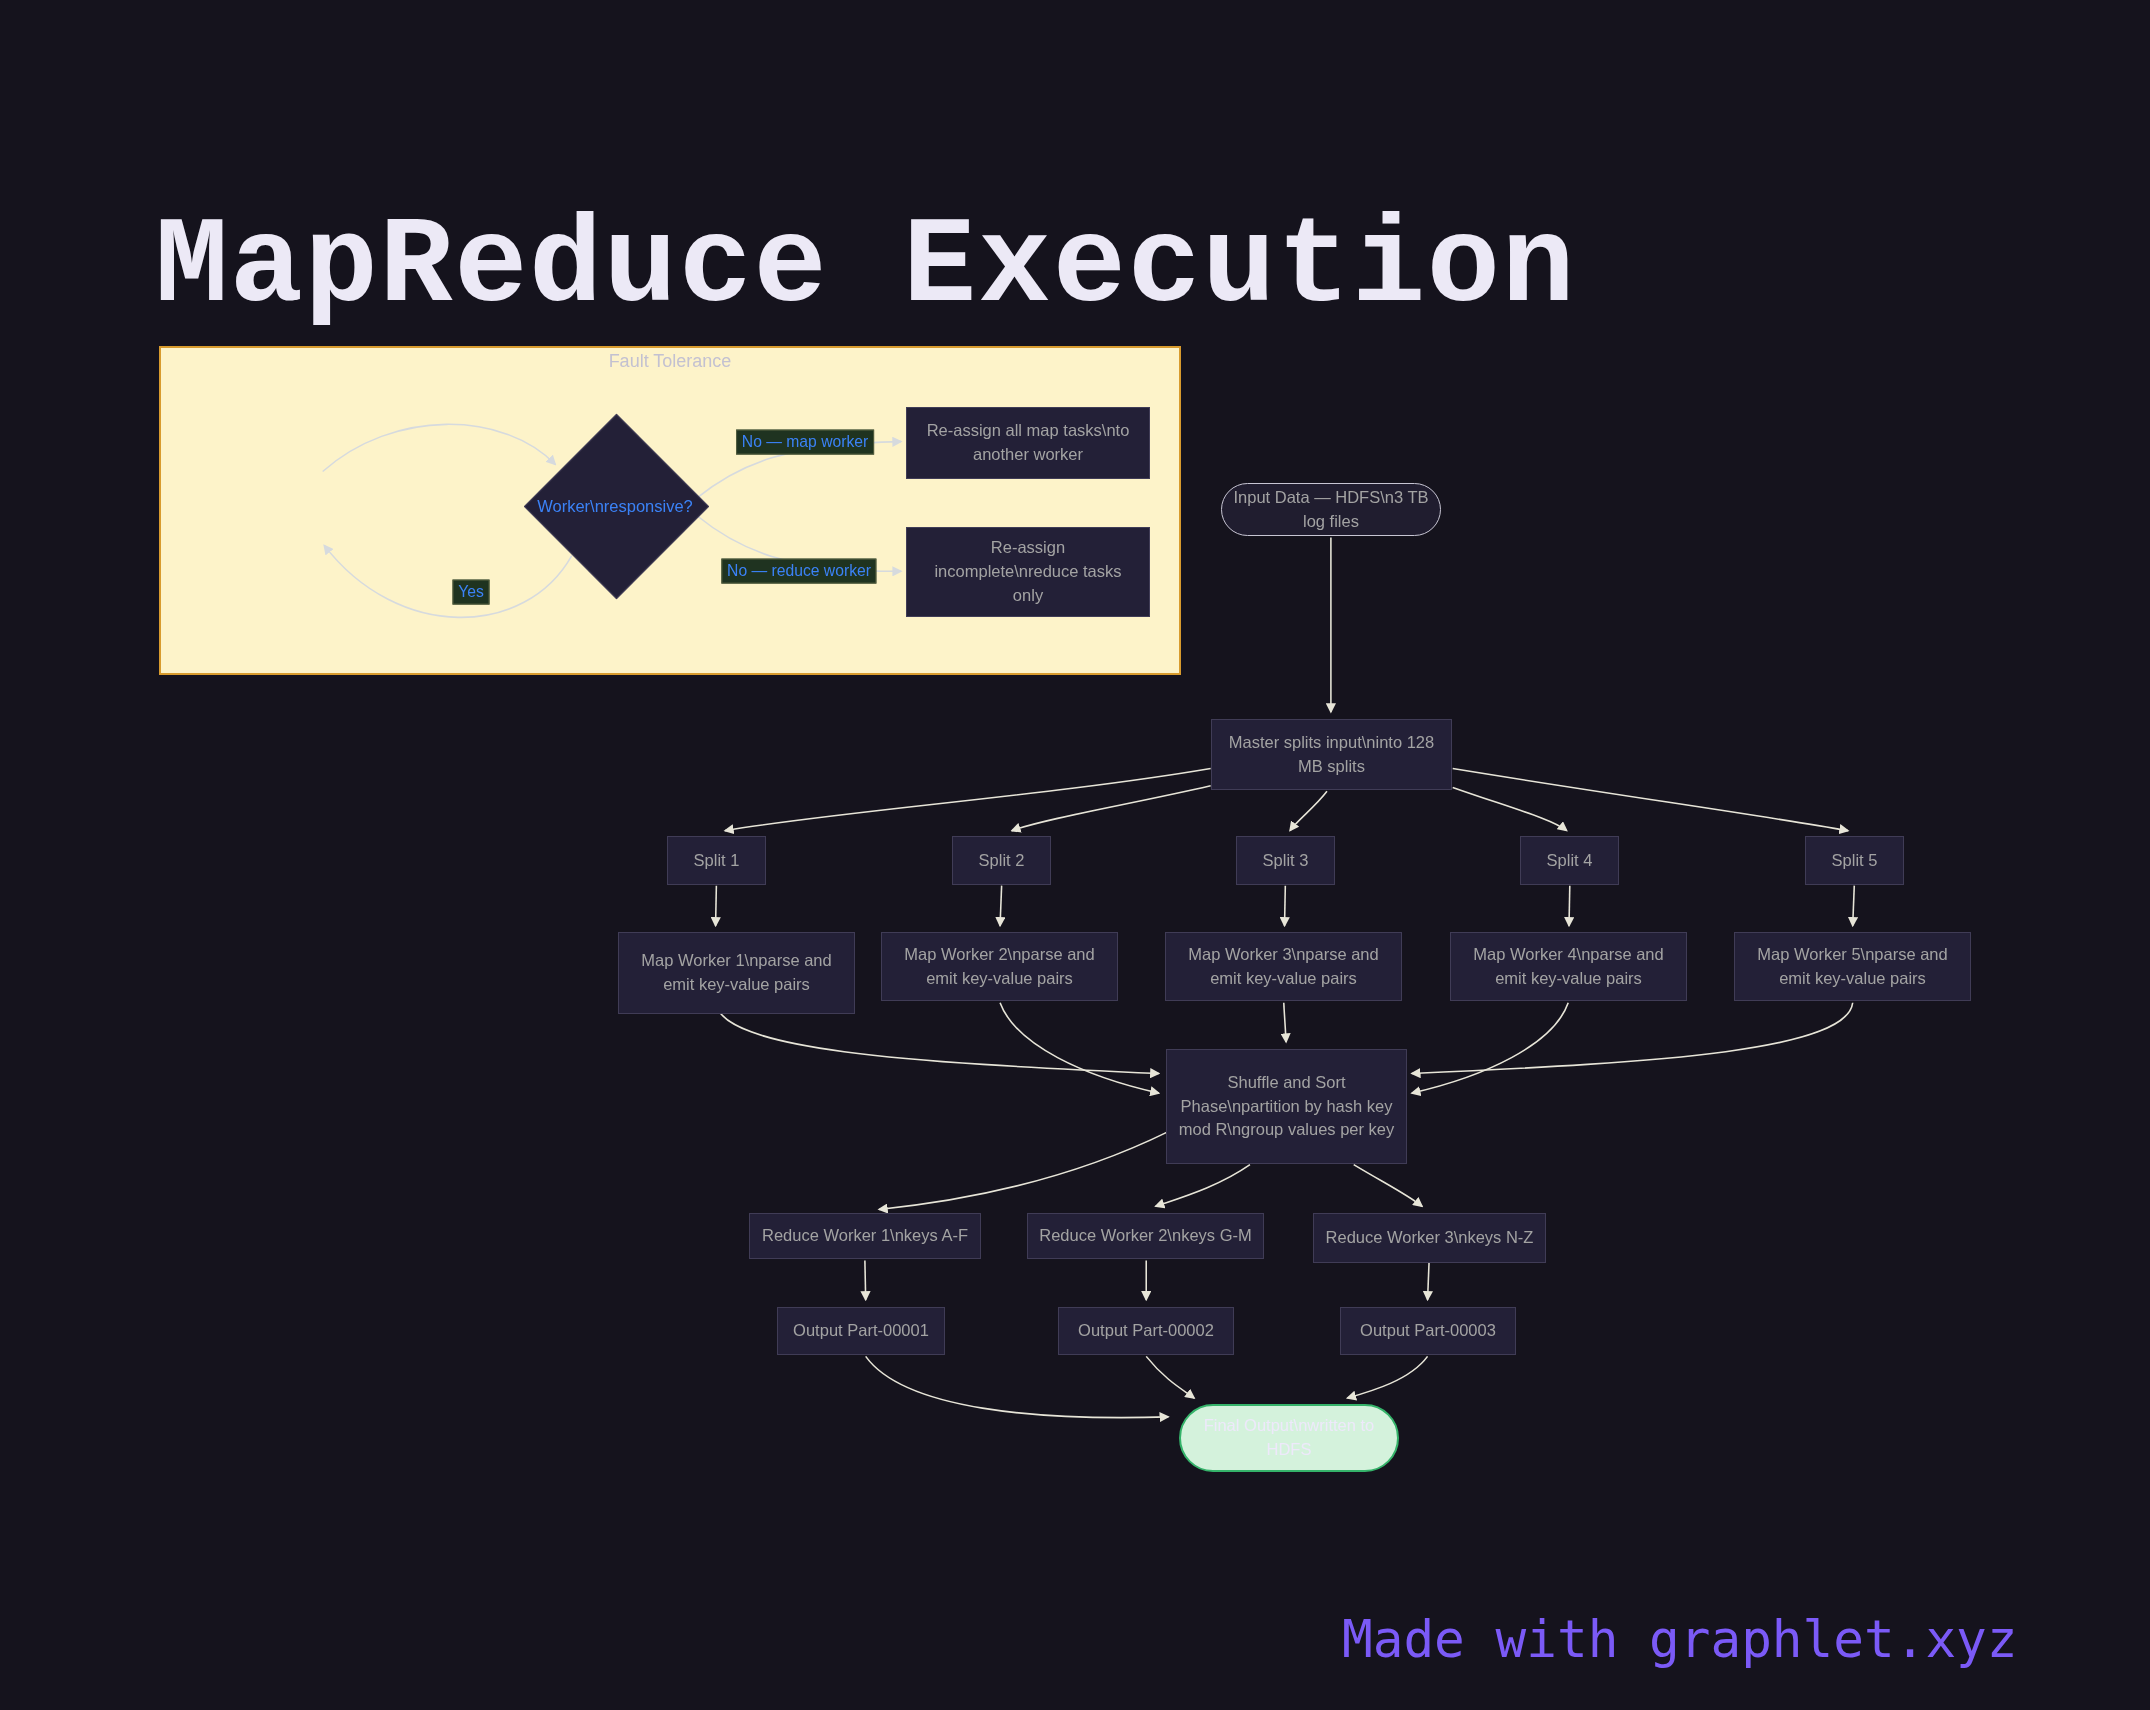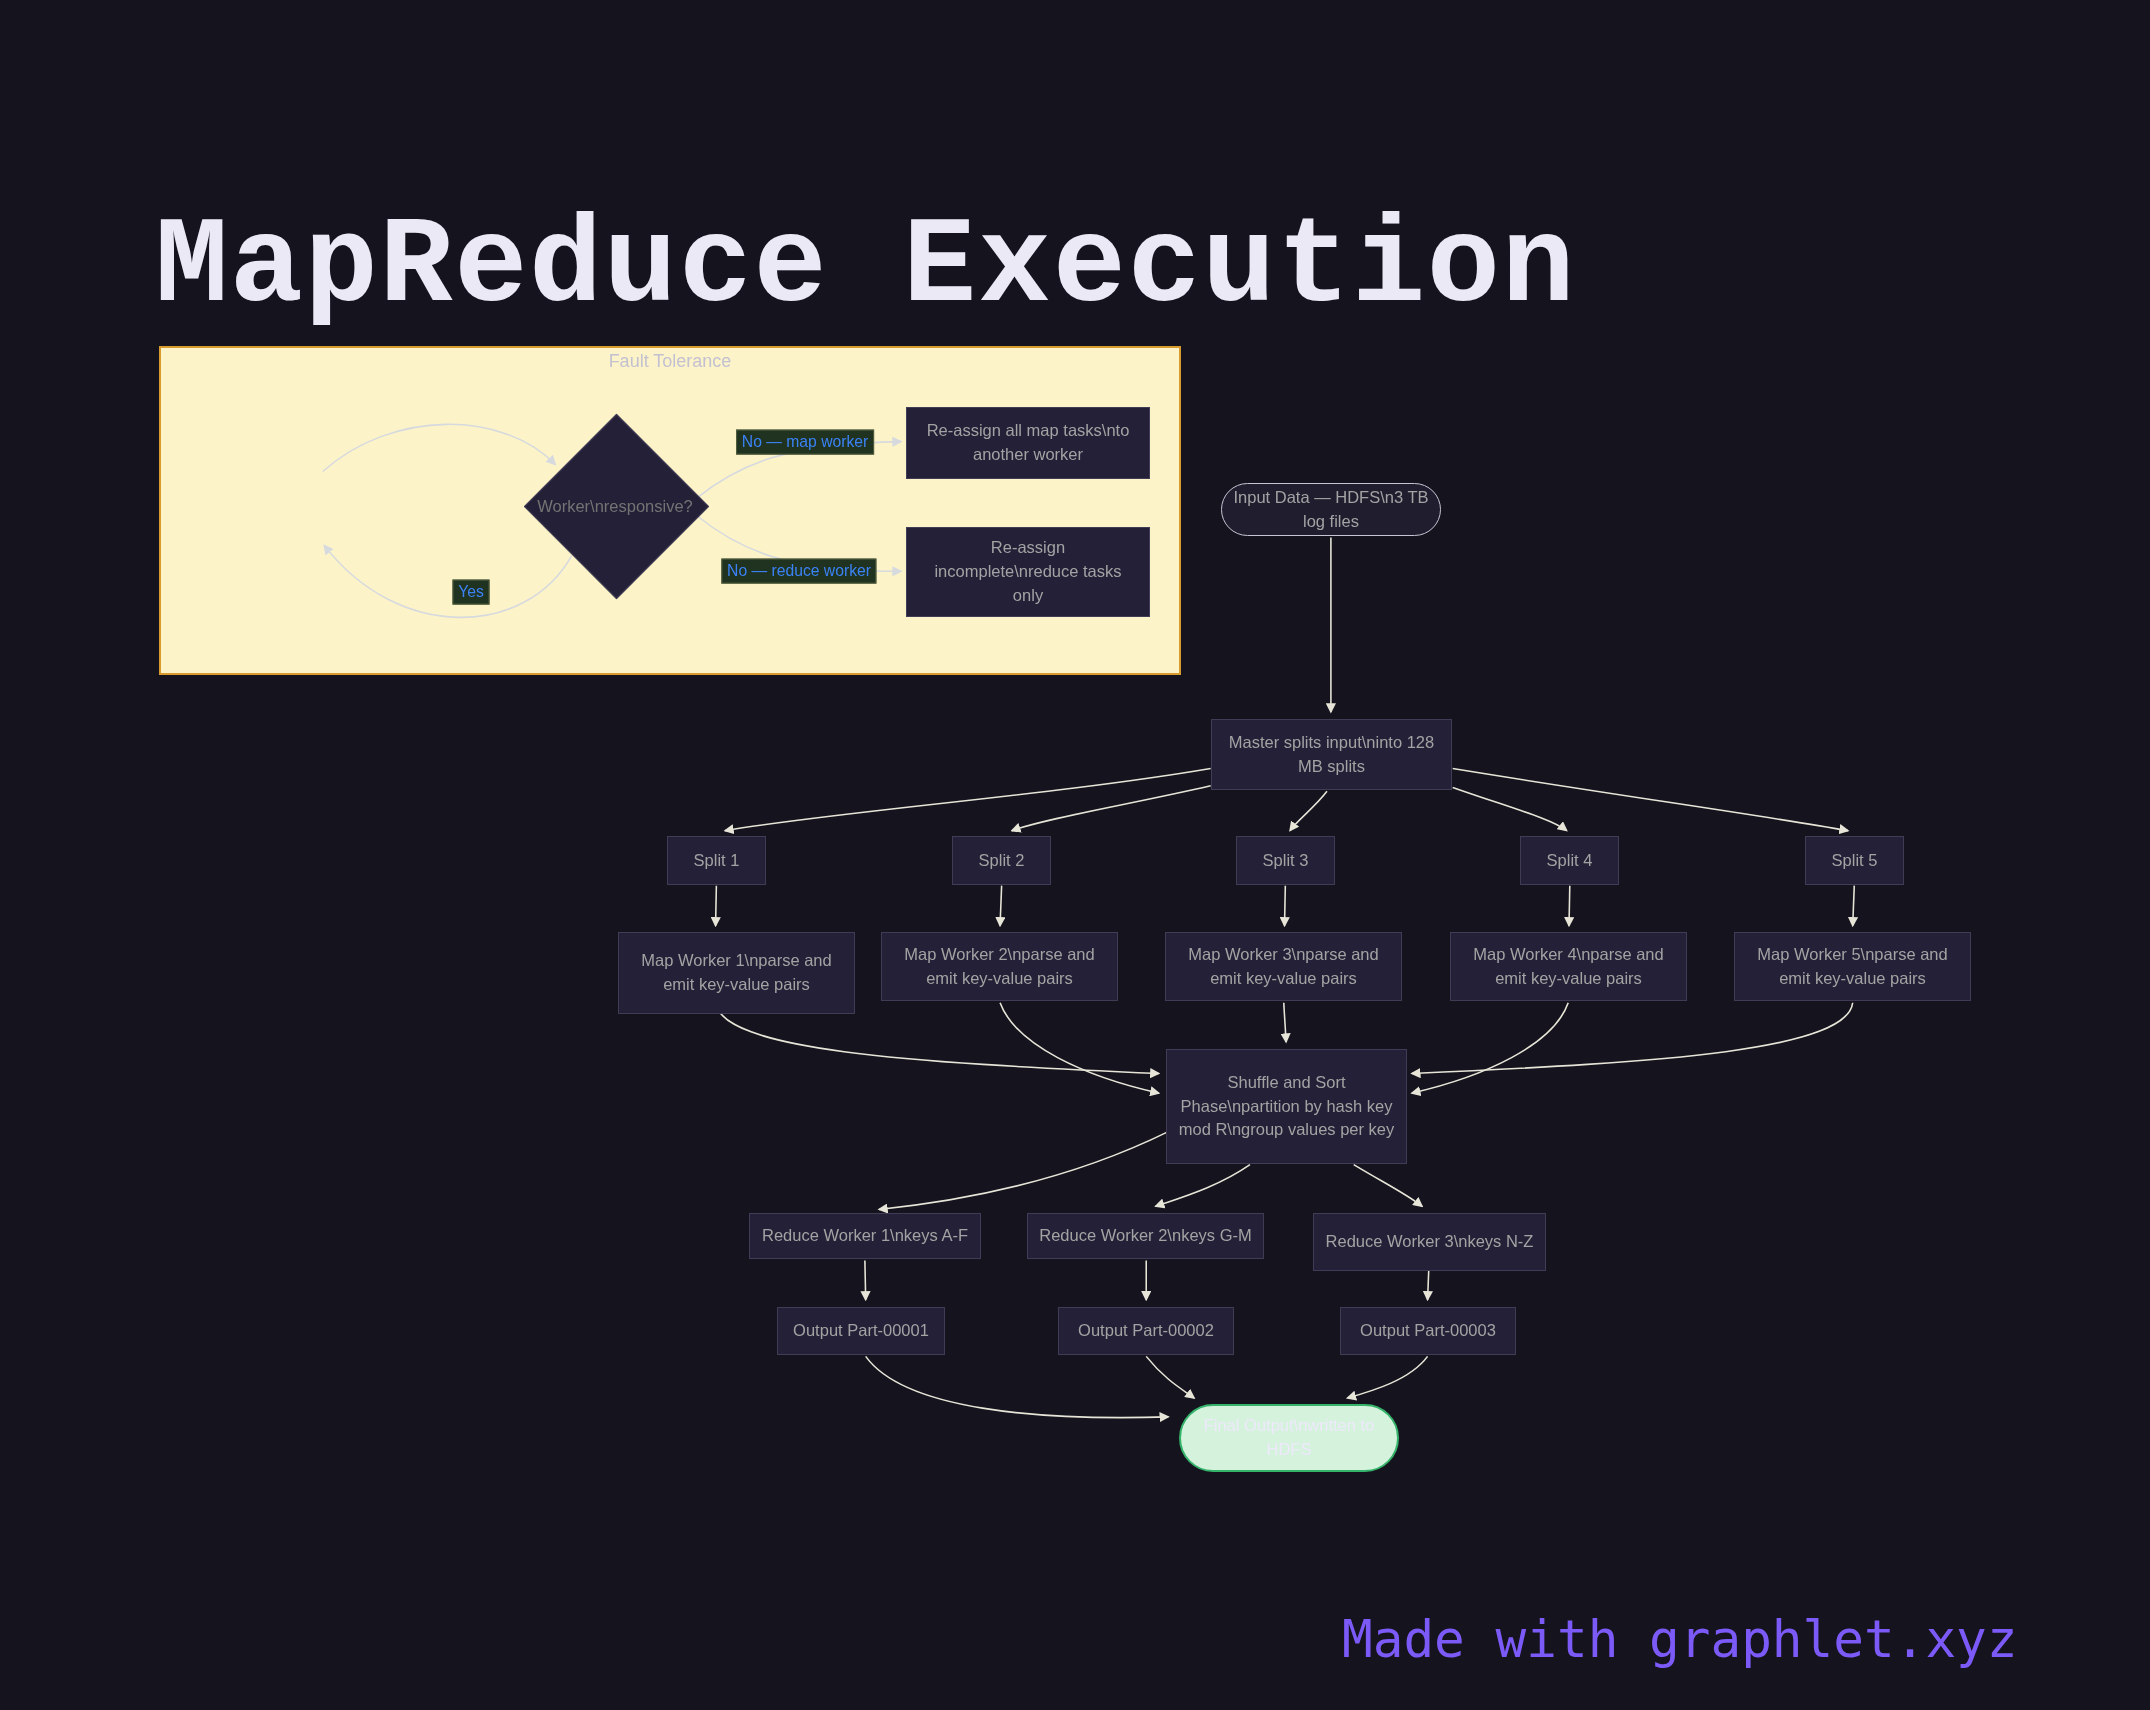--- a/index.html
+++ b/index.html
@@ -35,21 +35,21 @@
     background:#d4f2dc;border:2.4px solid #35b36a;border-radius:36px;
     color:#eee9fb;
   }
   .diamond-wrap{position:absolute;left:523px;top:417px;width:184px;height:178px;}
   .diamond-shape{
     position:absolute;left:27.5px;top:24.4px;width:129px;height:129px;
     background:#232037;border:0.8px solid #403c56;transform:rotate(45deg);
   }
   .diamond-label{
     position:absolute;inset:0;display:flex;align-items:center;justify-content:center;
-    color:#737373;font-size:16.5px;text-align:center;
+    color:#3b82f6;font-size:16.5px;text-align:center;
   }
   .edge-label{
     position:absolute;transform:translate(-50%,-50%);
     background:#1f3320;border:0.8px solid #56603f;color:#3b82f6;
     font-size:15.7px;line-height:1.15;padding:2.4px 4.7px;white-space:nowrap;
   }
   .watermark{
     position:absolute;left:1310px;top:1610px;
     font-family:"DejaVu Sans Mono",monospace;font-size:51px;
     color:#7b5af7;white-space:nowrap;text-decoration:none;margin-left:32px;
@@ -137,21 +137,21 @@
   <div class="node" style="left:618px;top:932px;width:237px;height:82px">Map Worker 1\nparse and emit key-value pairs</div>
   <div class="node" style="left:881px;top:932px;width:237px;height:69px">Map Worker 2\nparse and emit key-value pairs</div>
   <div class="node" style="left:1165px;top:932px;width:237px;height:69px">Map Worker 3\nparse and emit key-value pairs</div>
   <div class="node" style="left:1450px;top:932px;width:237px;height:69px">Map Worker 4\nparse and emit key-value pairs</div>
   <div class="node" style="left:1734px;top:932px;width:237px;height:69px">Map Worker 5\nparse and emit key-value pairs</div>
 
   <div class="node" style="left:1166px;top:1049px;width:241px;height:115px">Shuffle and Sort Phase\npartition by hash key mod R\ngroup values per key</div>
 
   <div class="node" style="left:749px;top:1213px;width:232px;height:46px">Reduce Worker 1\nkeys A-F</div>
   <div class="node" style="left:1027px;top:1213px;width:237px;height:46px">Reduce Worker 2\nkeys G-M</div>
-  <div class="node" style="left:1313px;top:1213px;width:233px;height:58px">Reduce Worker 3\nkeys N-Z</div>
+  <div class="node" style="left:1313px;top:1213px;width:233px;height:50px">Reduce Worker 3\nkeys N-Z</div>
 
   <div class="node" style="left:777px;top:1307px;width:168px;height:48px">Output Part-00001</div>
   <div class="node" style="left:1058px;top:1307px;width:176px;height:48px">Output Part-00002</div>
   <div class="node" style="left:1340px;top:1307px;width:176px;height:48px">Output Part-00003</div>
 
   <div class="node final-pill" style="left:1179px;top:1404px;width:220px;height:68px">Final Output\nwritten to HDFS</div>
 
   <a class="watermark">Made with graphlet.xyz</a>
 
 </div>

